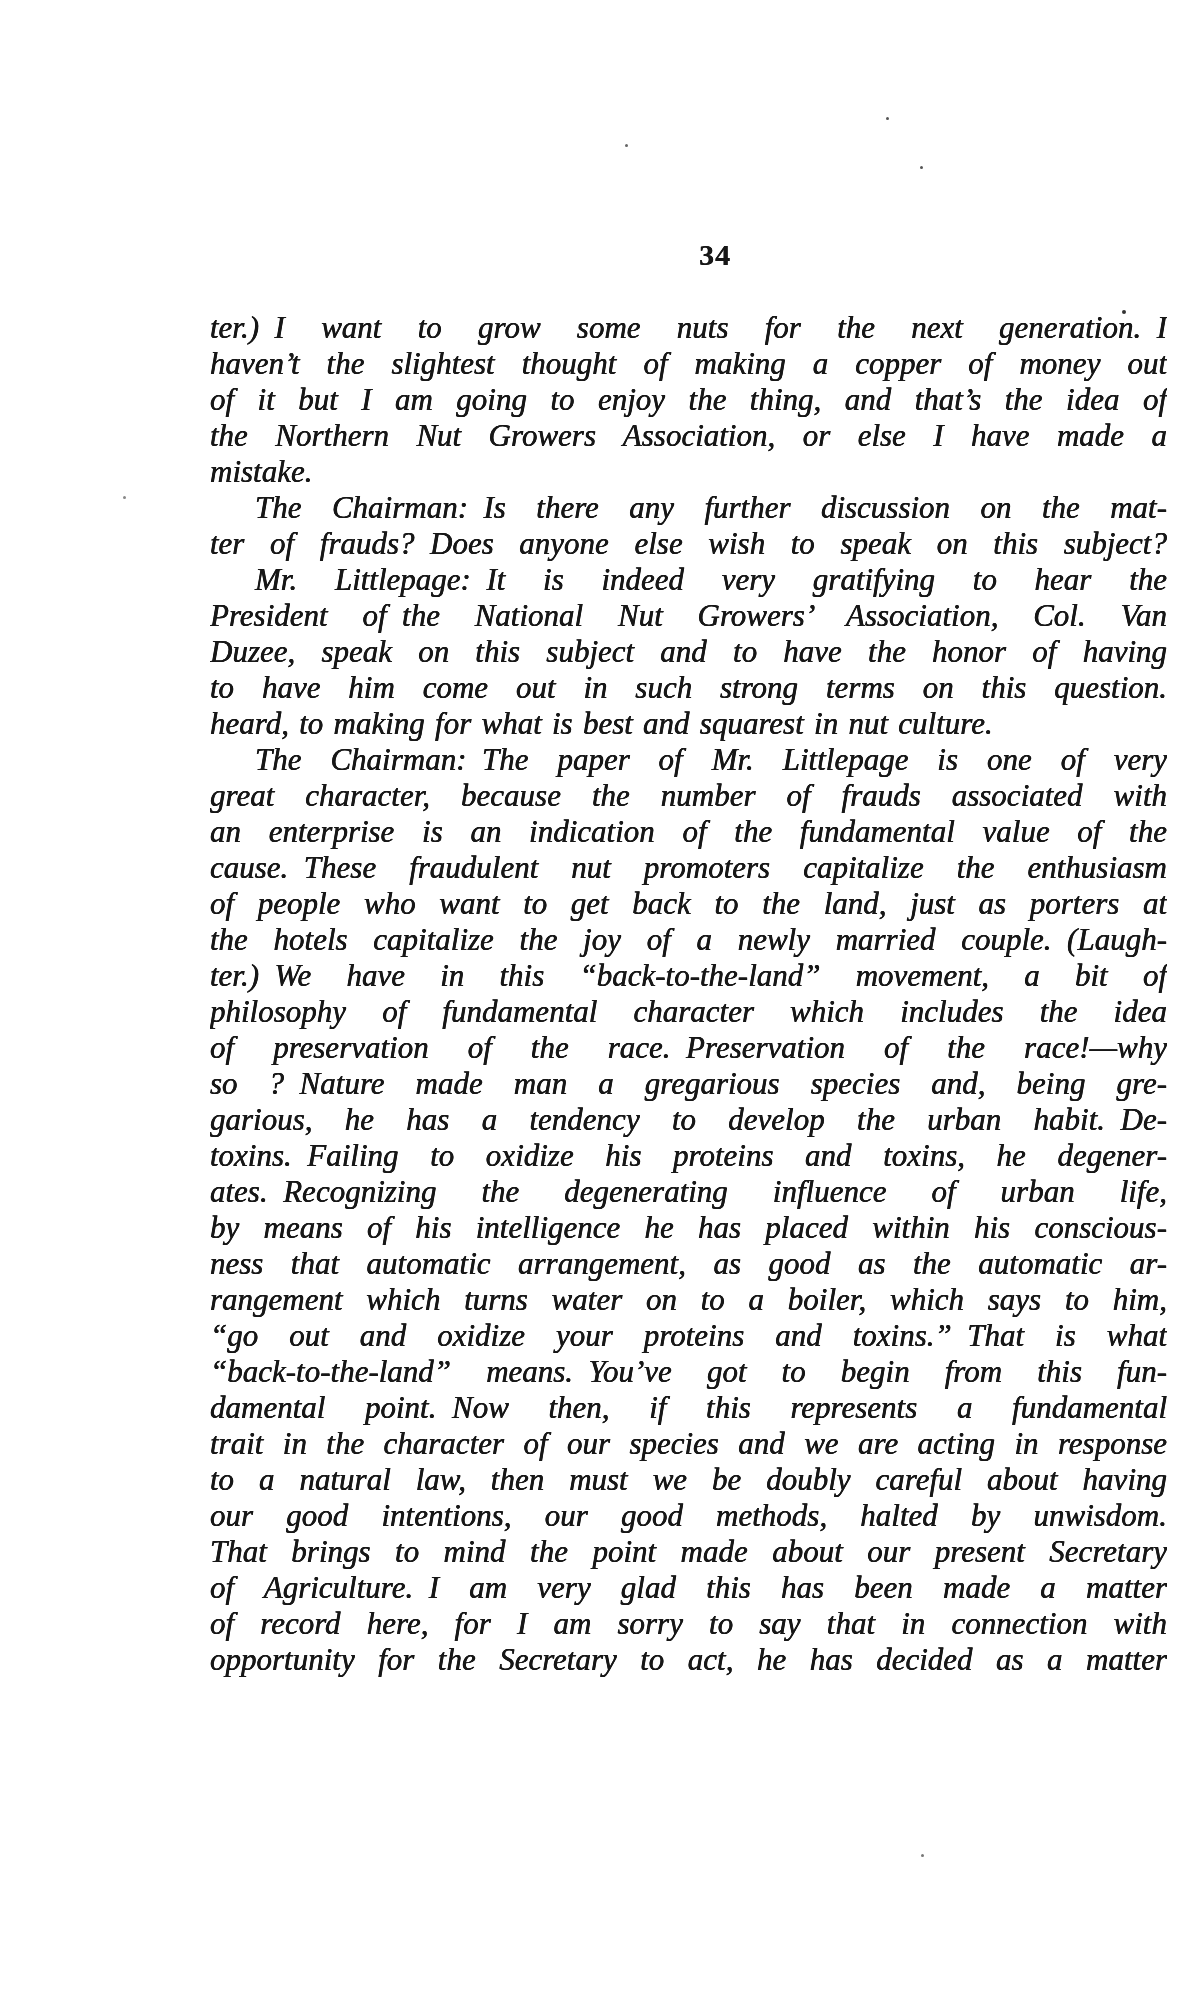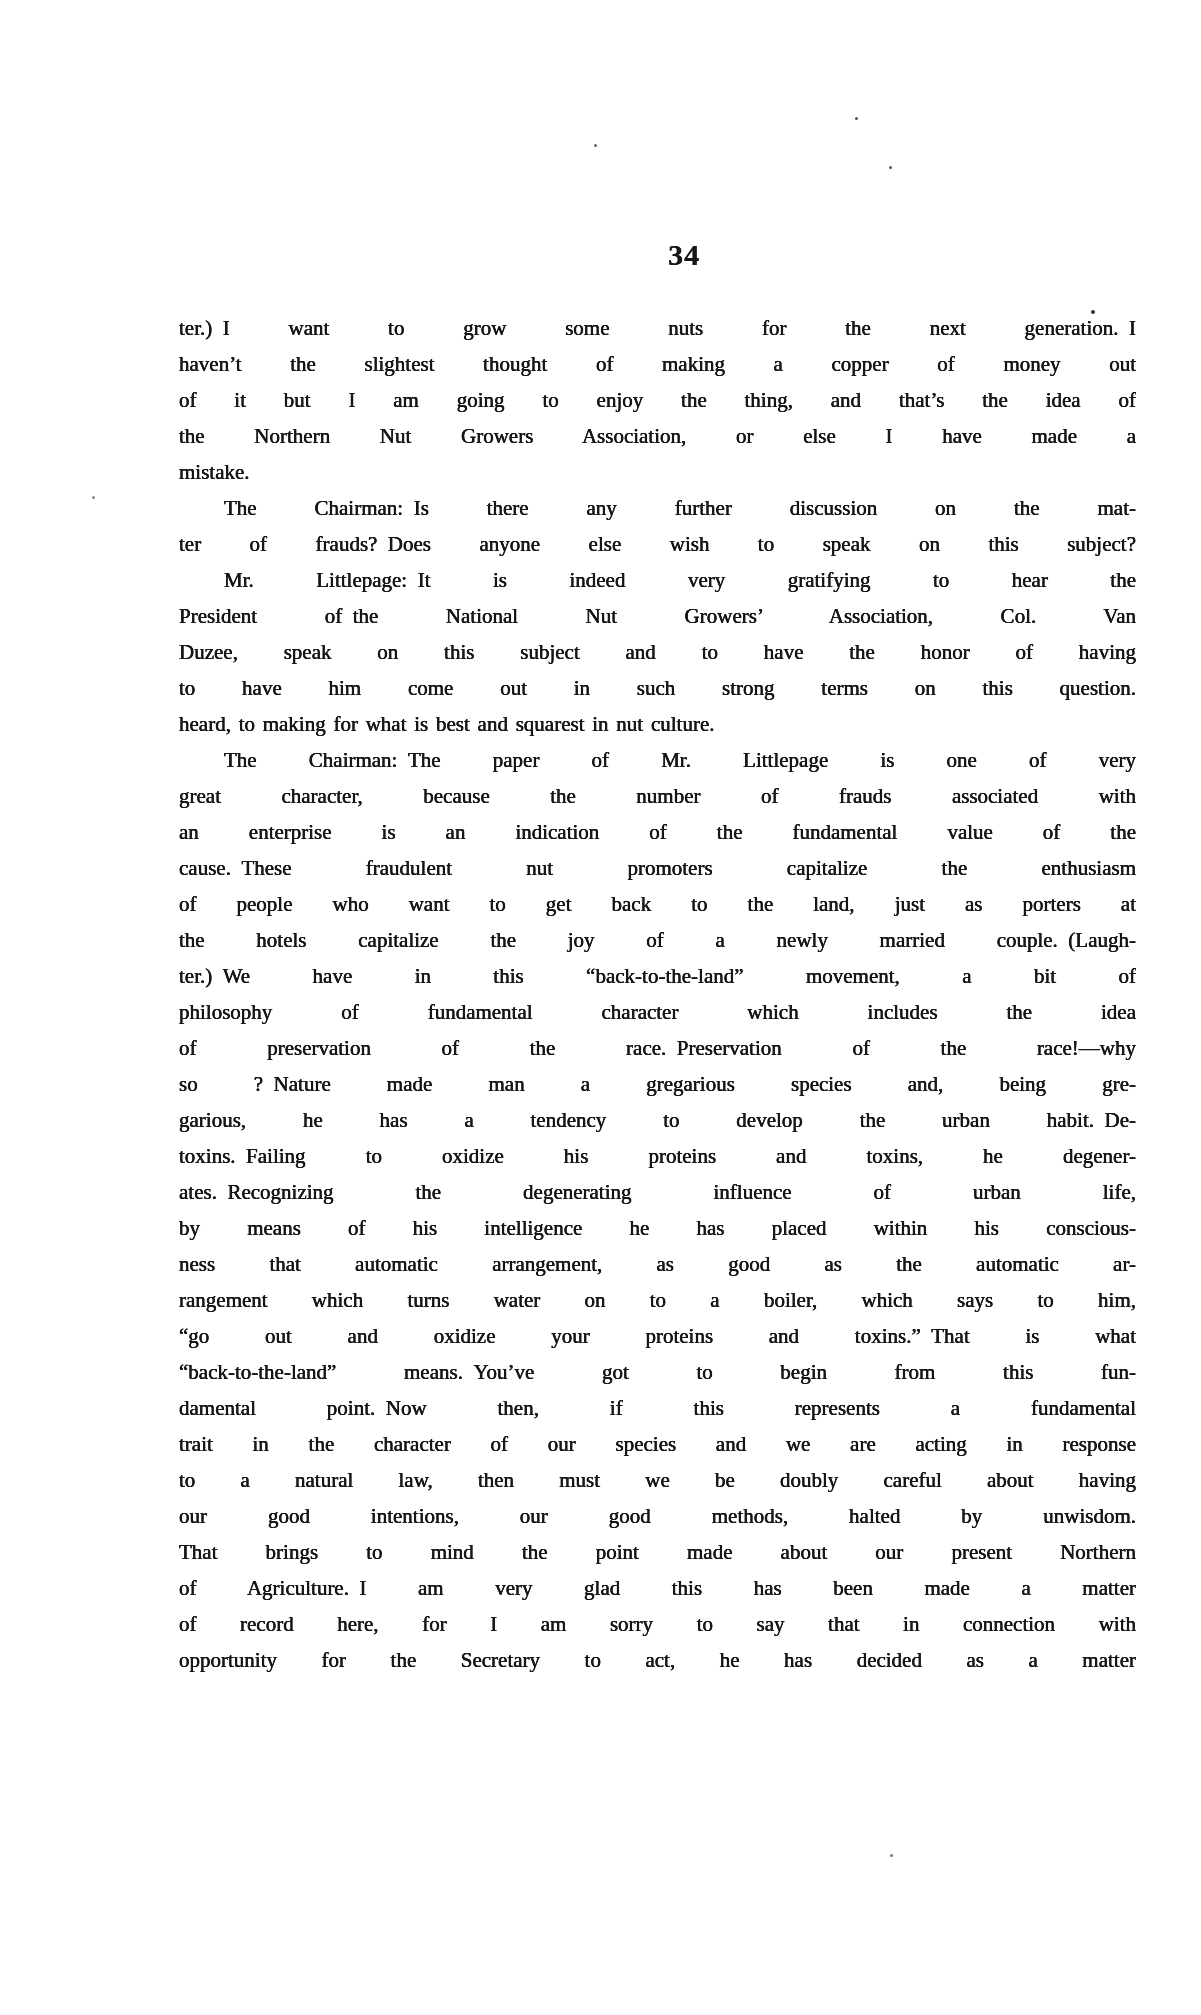--- a/index.html
+++ b/index.html
@@ -11,37 +11,39 @@
     height: 2015px;
     background: #ffffff;
     position: relative;
     overflow: hidden;
     font-family: "Liberation Serif", "DejaVu Serif", serif;
     color: #171717;
   }
   .page {
     position: absolute;
     inset: 0;
+    margin-left: 31px;
   }
   .page-number {
     position: absolute;
     top: 238px;
     left: 668px;
     font-size: 30px;
     font-weight: bold;
     letter-spacing: 1px;
     text-shadow: 0.3px 0 0 currentColor;
   }
   .text-block {
     position: absolute;
     left: 179px;
     top: 310px;
     width: 957px;
-    font-size: 21px;
+    font-size: 31px;
     text-shadow: 0.25px 0 0 currentColor, -0.25px 0 0 currentColor;
+    font-style: italic;
   }
   .line {
     height: 36px;
     line-height: 36px;
     overflow: hidden;
     text-align: justify;
     text-align-last: justify;
     white-space: nowrap;
   }
   .line.para-end {
@@ -89,21 +91,21 @@
       <div class="line">ates. Recognizing the degenerating influence of urban life,</div>
       <div class="line">by means of his intelligence he has placed within his conscious-</div>
       <div class="line">ness that automatic arrangement, as good as the automatic ar-</div>
       <div class="line">rangement which turns water on to a boiler, which says to him,</div>
       <div class="line">“go out and oxidize your proteins and toxins.” That is what</div>
       <div class="line">“back-to-the-land” means. You’ve got to begin from this fun-</div>
       <div class="line">damental point. Now then, if this represents a fundamental</div>
       <div class="line">trait in the character of our species and we are acting in response</div>
       <div class="line">to a natural law, then must we be doubly careful about having</div>
       <div class="line">our good intentions, our good methods, halted by unwisdom.</div>
-      <div class="line">That brings to mind the point made about our present Northern</div>
+      <div class="line">That brings to mind the point made about our present Secretary</div>
       <div class="line">of Agriculture. I am very glad this has been made a matter</div>
       <div class="line">of record here, for I am sorry to say that in connection with</div>
       <div class="line">opportunity for the Secretary to act, he has decided as a matter</div>
     </div>
 <div class="speck" style="left: 855px; top: 117px; width: 3px; height: 3px; background: rgb(85, 85, 85);"></div>
     <div class="speck" style="left: 594px; top: 144px; width: 3px; height: 3px; background: rgb(102, 102, 102);"></div>
     <div class="speck" style="left: 889px; top: 166px; width: 3px; height: 3px; background: rgb(85, 85, 85);"></div>
     <div class="speck" style="left: 1091px; top: 310px; width: 4px; height: 4px; background: rgb(51, 51, 51);"></div>
     <div class="speck" style="left: 92px; top: 496px; width: 3px; height: 3px; background: rgb(136, 136, 136);"></div>
     <div class="speck" style="left: 890px; top: 1854px; width: 3px; height: 3px; background: rgb(119, 119, 119);"></div>

